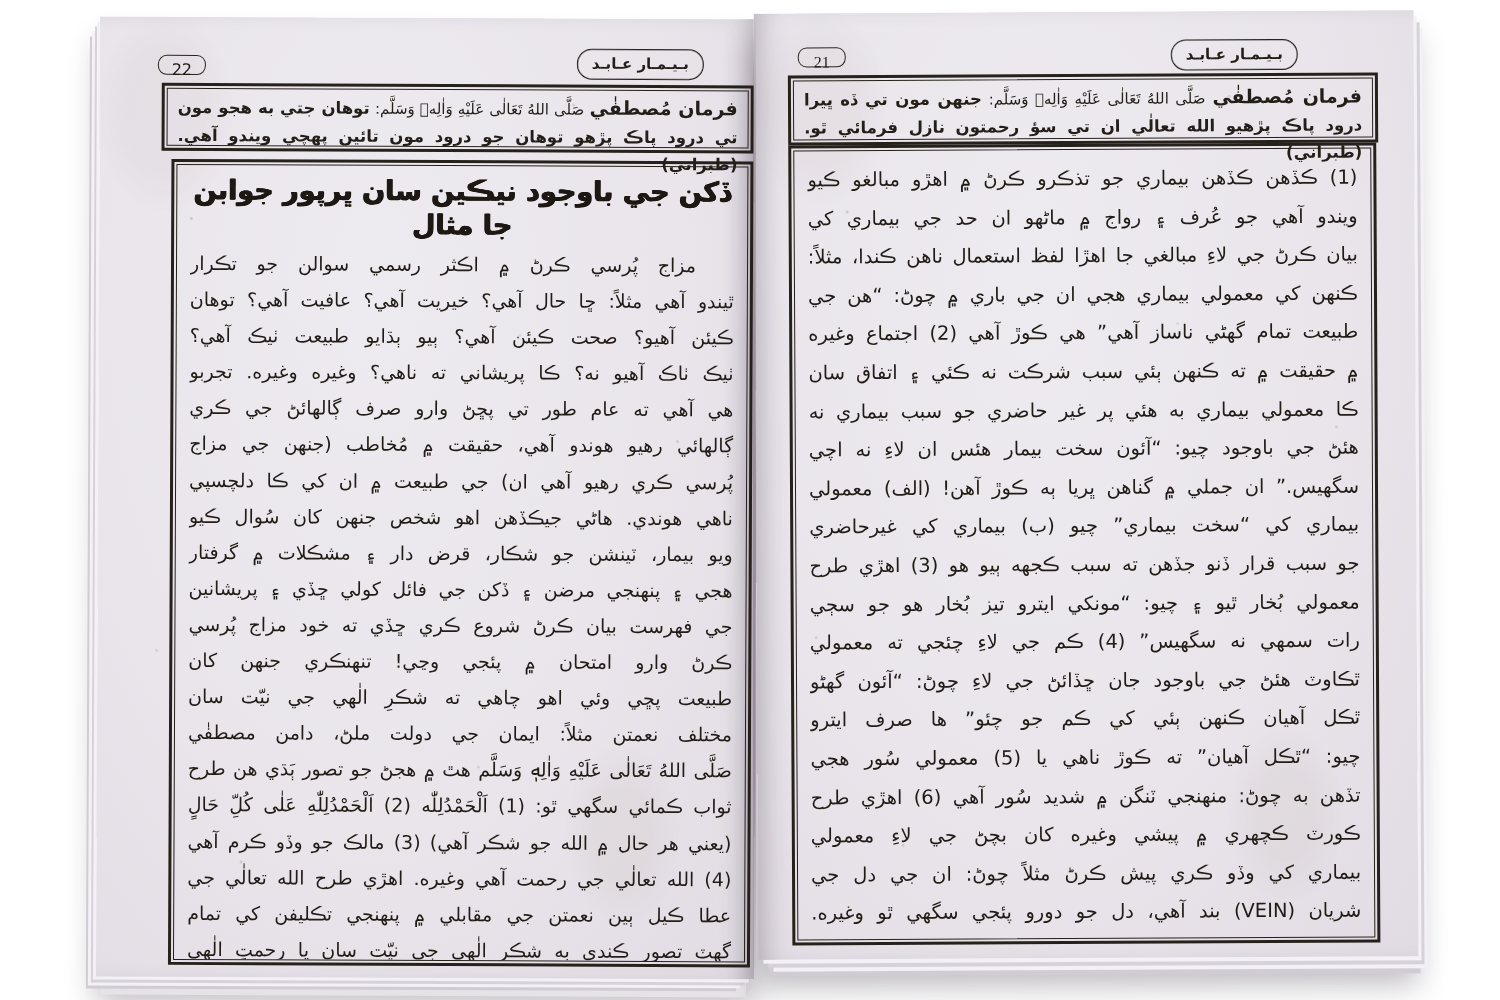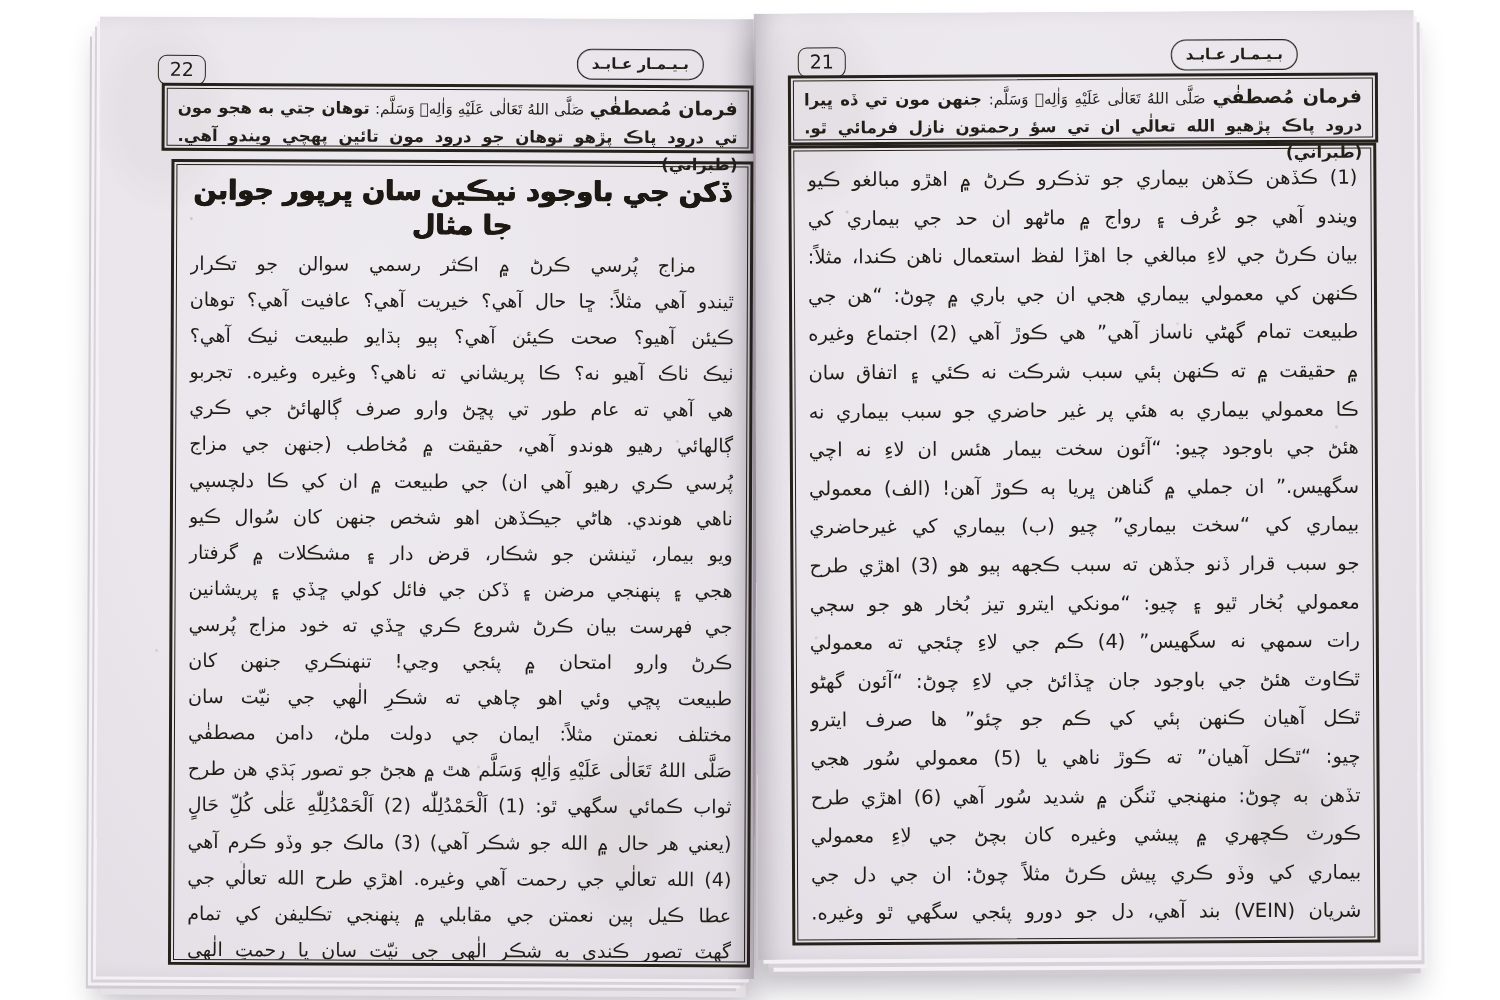--- a/index.html
+++ b/index.html
@@ -56,34 +56,34 @@
   }
   .spine-line {
     position:absolute; left:665px; top:12px; width:3px; height:952px; z-index:5;
     background:linear-gradient(to bottom,
       rgba(110,90,115,0) 0%, rgba(110,90,115,.30) 10%,
       rgba(95,75,100,.28) 55%, rgba(130,105,130,.45) 78%, rgba(110,90,115,.05) 100%);
   }
 
   
   .pagenum {
-    position:absolute; width:48px; height:30px;
+    position:absolute; width:48px; height:20px;
     border:1.6px solid #2a241f; border-radius:9px;
-    font-size:19px; line-height:27px; text-align:center; color:#1e1914;
+    font-size:16px; line-height:27px; text-align:center; color:#1e1914;
   }
   .titlebox {
     position:absolute; height:31px; padding:0 14px;
     border:1.7px solid #2a241f; border-radius:15px;
     font-weight:bold; font-size:15px; line-height:28px; letter-spacing:.5px;
     direction:rtl; color:#241d18;
     box-shadow:inset 0 0 0 .5px rgba(42,36,31,.55);
   }
   .page-left  .pagenum  { left:58px;  top:38px; }
   .page-left  .titlebox { right:54px; top:30px; }
-  .page-right .pagenum  { left:44px;  top:34px; }
+  .page-right .pagenum  { left:44px;  top:34px;font-family:Liberation Serif, serif; }
   .page-right .titlebox { right:116px; top:28px; }
 
   
   .dframe { position:absolute; border:3px solid #27211b; }
   .dframe .din { position:absolute; inset:2px; border:1.4px solid #27211b; }
 
   .farman { z-index:2; }
   .page-left  .farman { left:62px; top:66px;  width:592px; height:68px; }
   .page-right .farman { left:34px; top:62px;  width:590px; height:70px; }
   .farman .din { padding:4px 10px 2px; direction:rtl; text-align:justify; }

